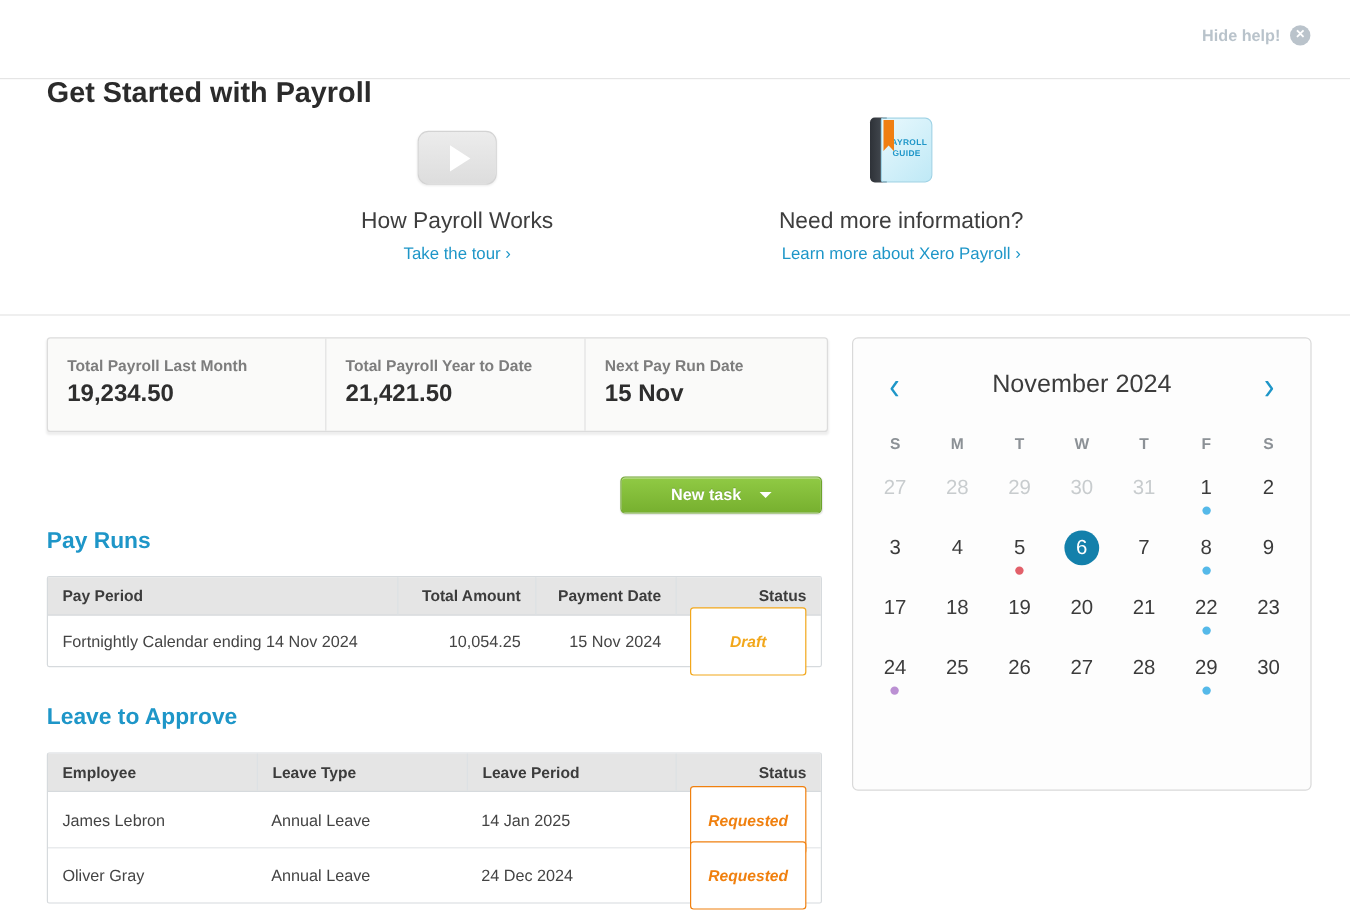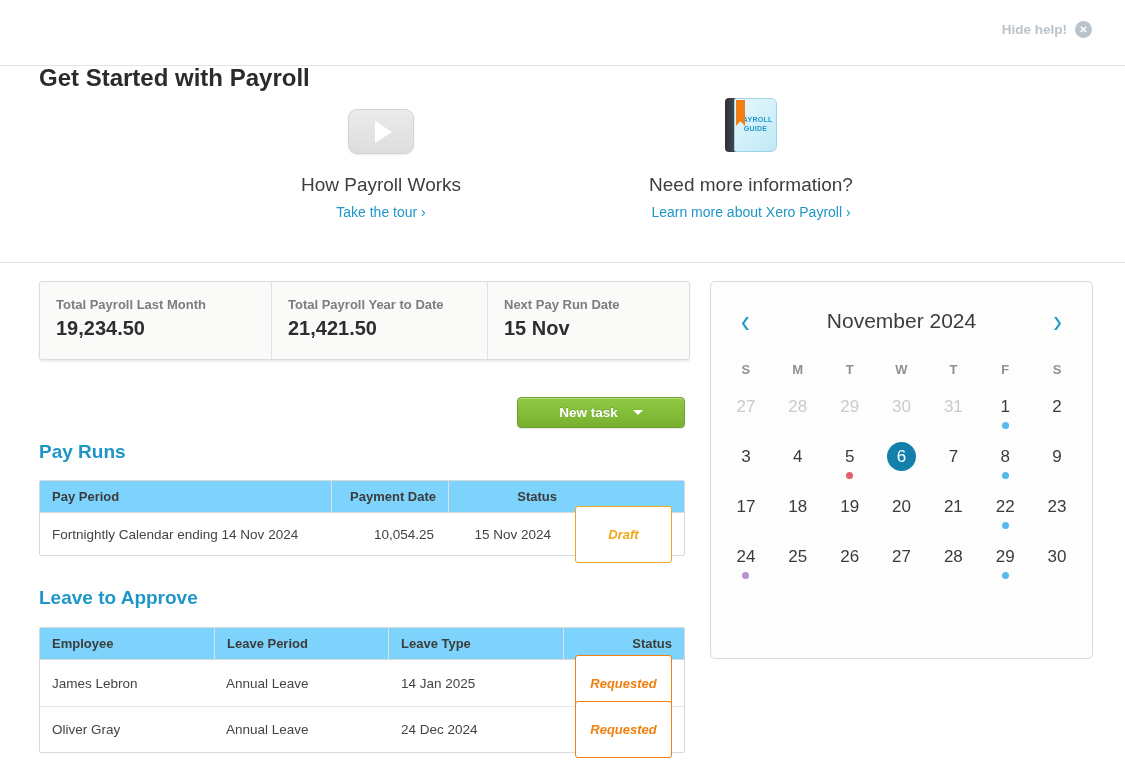--- a/index.html
+++ b/index.html
@@ -83,21 +83,21 @@
   .caret-down {
     width:0; height:0; border-left:5px solid transparent; border-right:5px solid transparent;
     border-top:5px solid #ffffff;
   }
 
   
   .section-heading { font-size:19px; font-weight:bold; color:#1e96c8; }
 
   
   .data-table { border:1px solid #d6dadd; border-radius:2px; background:#fff; width:646px; }
-  .t-header { display:flex; background:#7dd3fc; border-bottom:1px solid #d6dadd; }
+  .t-header { display:flex; background:#e5e5e5; border-bottom:1px solid #d6dadd; }
   .t-hcell {
     font-size:13px; font-weight:bold; color:#3c3c3c; padding:8px 12px;
     display:flex; align-items:center;
   }
   .t-hcell + .t-hcell { border-left:1px solid #dde1e4; }
   .t-row { display:flex; align-items:center; cursor:pointer; }
   .t-row + .t-row { border-top:1px solid #e4e7e9; }
   .t-cell { font-size:13.5px; color:#444; padding:8px 12px; }
   .al-right { justify-content:flex-end; text-align:right; }
   .al-left { justify-content:flex-start; text-align:left; }
@@ -190,39 +190,40 @@
 
 <button class="abs new-task">
   <span>New task</span>
   <span class="caret-down"></span>
 </button>
 
 <div class="abs section-heading" style="left:39px; top:441px;">Pay Runs</div>
 <div class="abs data-table" style="left:39px; top:480px;" id="pay-runs-table">
     <div class="t-header">
       <div class="t-hcell al-left" style="width: 291px;">Pay Period</div>
+      <div class="t-hcell al-right" style="width: 115px;">Total Amount</div>
       <div class="t-hcell al-right" style="width: 117px;">Payment Date</div>
       <div class="t-hcell al-right" style="width: 121px;">Status</div>
     </div>
     <div class="t-row" style="height: 42px;">
       <div class="t-cell al-left" style="width: 291px; display: flex; align-items: center;">Fortnightly Calendar ending 14 Nov 2024</div>
       <div class="t-cell al-right" style="width: 115px; display: flex; align-items: center;">10,054.25</div>
       <div class="t-cell al-right" style="width: 117px; display: flex; align-items: center;">15 Nov 2024</div>
       <div class="t-cell al-right" style="width: 121px; display: flex; align-items: center; justify-content: flex-end;">
         <span class="badge draft">Draft</span>
       </div>
     </div>
   </div>
 
 <div class="abs section-heading" style="left:39px; top:587px;">Leave to Approve</div>
 <div class="abs data-table" style="left:39px; top:627px;" id="leave-table">
     <div class="t-header">
       <div class="t-hcell al-left" style="width: 174px;">Employee</div>
+      <div class="t-hcell al-left" style="width: 175px;">Leave Type</div>
       <div class="t-hcell al-left" style="width: 174px;">Leave Period</div>
-      <div class="t-hcell al-left" style="width: 175px;">Leave Type</div>
       <div class="t-hcell al-right" style="width: 121px;">Status</div>
     </div>
     <div class="t-row" style="height: 46px;">
       <div class="t-cell al-left" style="width: 174px; display: flex; align-items: center;">James Lebron</div>
       <div class="t-cell al-left" style="width: 175px; display: flex; align-items: center;">Annual Leave</div>
       <div class="t-cell al-left" style="width: 174px; display: flex; align-items: center;">14 Jan 2025</div>
       <div class="t-cell al-right" style="width: 121px; display: flex; align-items: center; justify-content: flex-end;">
         <span class="badge requested">Requested</span>
       </div>
     </div>

